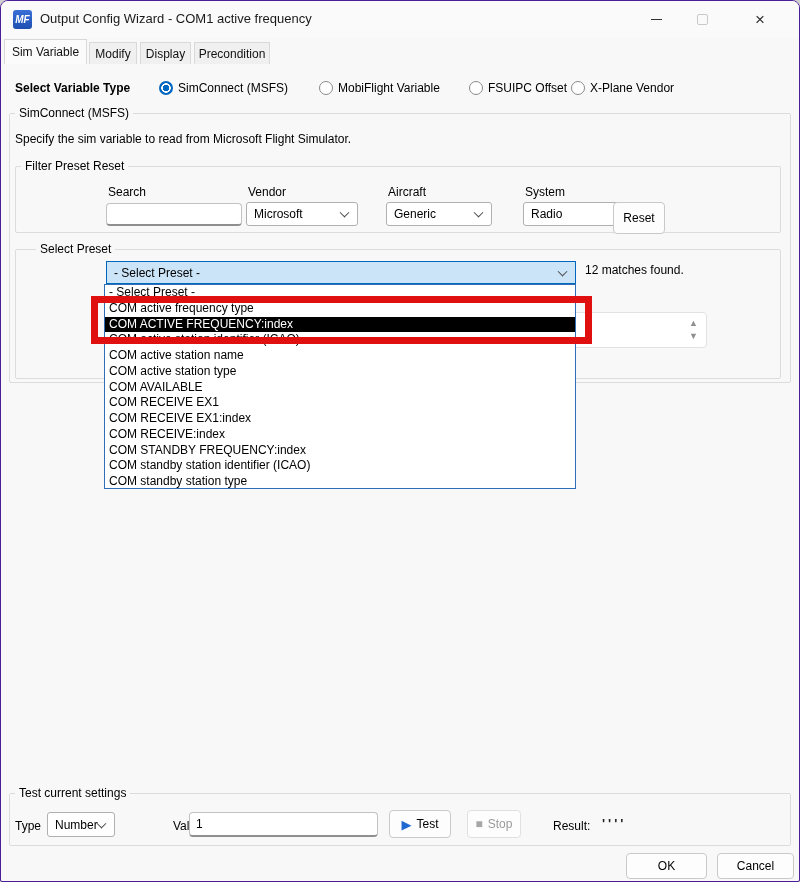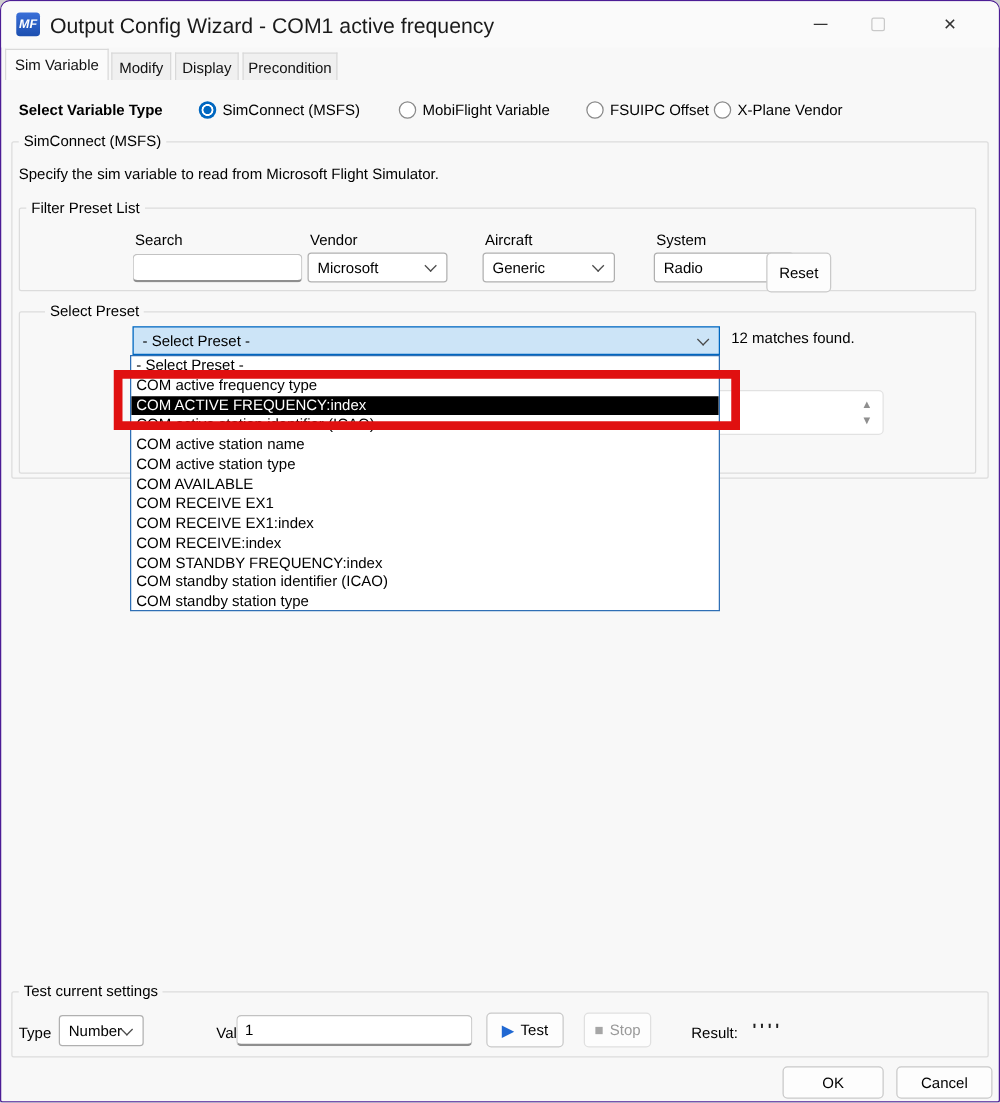--- a/index.html
+++ b/index.html
@@ -6,21 +6,21 @@
   html,body { background:#cfcfcf; }
   body { font-family:"Liberation Sans", sans-serif; font-size:12px; color:#1b1b1b; }
   .win { position:relative; width:800px; height:882px; background:#f8f8f8;
          border:1px solid #4c1d95; border-radius:8px 8px 2px 2px; overflow:hidden; }
 
   
   .titlebar { position:absolute; left:0; top:0; width:100%; height:37px; background:#fafafa; }
   .app-icon { position:absolute; left:12px; top:9px; width:19px; height:19px; border-radius:3px;
               background:linear-gradient(180deg,#3a6fd8,#1c4fb0); color:#fff; font-weight:bold;
               font-style:italic; font-size:10px; display:flex; align-items:center; justify-content:center; }
-  .title-text { position:absolute; left:39px; top:10px; font-size:17px; color:#1a1a1a; }
+  .title-text { position:absolute; left:39px; top:10px; font-size:13px; color:#1a1a1a; }
   .cap-btn { position:absolute; top:0; width:46px; height:37px; display:flex; align-items:center; justify-content:center; }
   .cap-min { right:120px; } .cap-max { right:74px; } .cap-close { right:16px; }
   .glyph-min { width:11px; height:0; border-top:1.4px solid #333; }
   .glyph-max { width:11px; height:11px; border:1.2px solid #c9c9c9; border-radius:2px; }
   .glyph-close { font-size:17px; color:#333; line-height:1; }
 
   
   .tabstrip { position:absolute; left:0; top:38px; width:100%; height:25px; }
   .tab { position:absolute; border:1px solid #d9d9d9; border-bottom:none; background:#f0f0f0;
          display:flex; align-items:center; justify-content:center; font-size:12px; color:#111; }
@@ -100,21 +100,21 @@
   <div class="radio off" style="left:468px; top:80px;"></div>
   <div class="lbl" style="left:487px; top:80px;">FSUIPC Offset</div>
   <div class="radio off" style="left:570px; top:80px;"></div>
   <div class="lbl" style="left:589px; top:80px;">X-Plane Vendor</div>
 
   <div class="groupbox" style="left:8px; top:112px; width:782px; height:270px;"></div>
   <div class="grouplabel" style="left:14px; top:105px;">SimConnect (MSFS)</div>
   <div class="lbl" style="left:14px; top:131px;">Specify the sim variable to read from Microsoft Flight Simulator.</div>
 
   <div class="groupbox" style="left:14px; top:165px; width:766px; height:67px;"></div>
-  <div class="grouplabel" style="left:20px; top:158px;">Filter Preset List</div>
+  <div class="grouplabel" style="left:20px; top:158px;">Filter Preset Reset</div>
 
   <div class="lbl" style="left:107px; top:184px;">Search</div>
   <input class="textbox" style="left: 105px; top: 202px; width: 136px; height: 23px;" value="">
 
   <div class="lbl" style="left:247px; top:184px;">Vendor</div>
   <div class="combo" style="left:245px; top:201px; width:112px; height:24px;">
     <span>Microsoft</span>
     <span class="chev"></span>
   </div>
 

